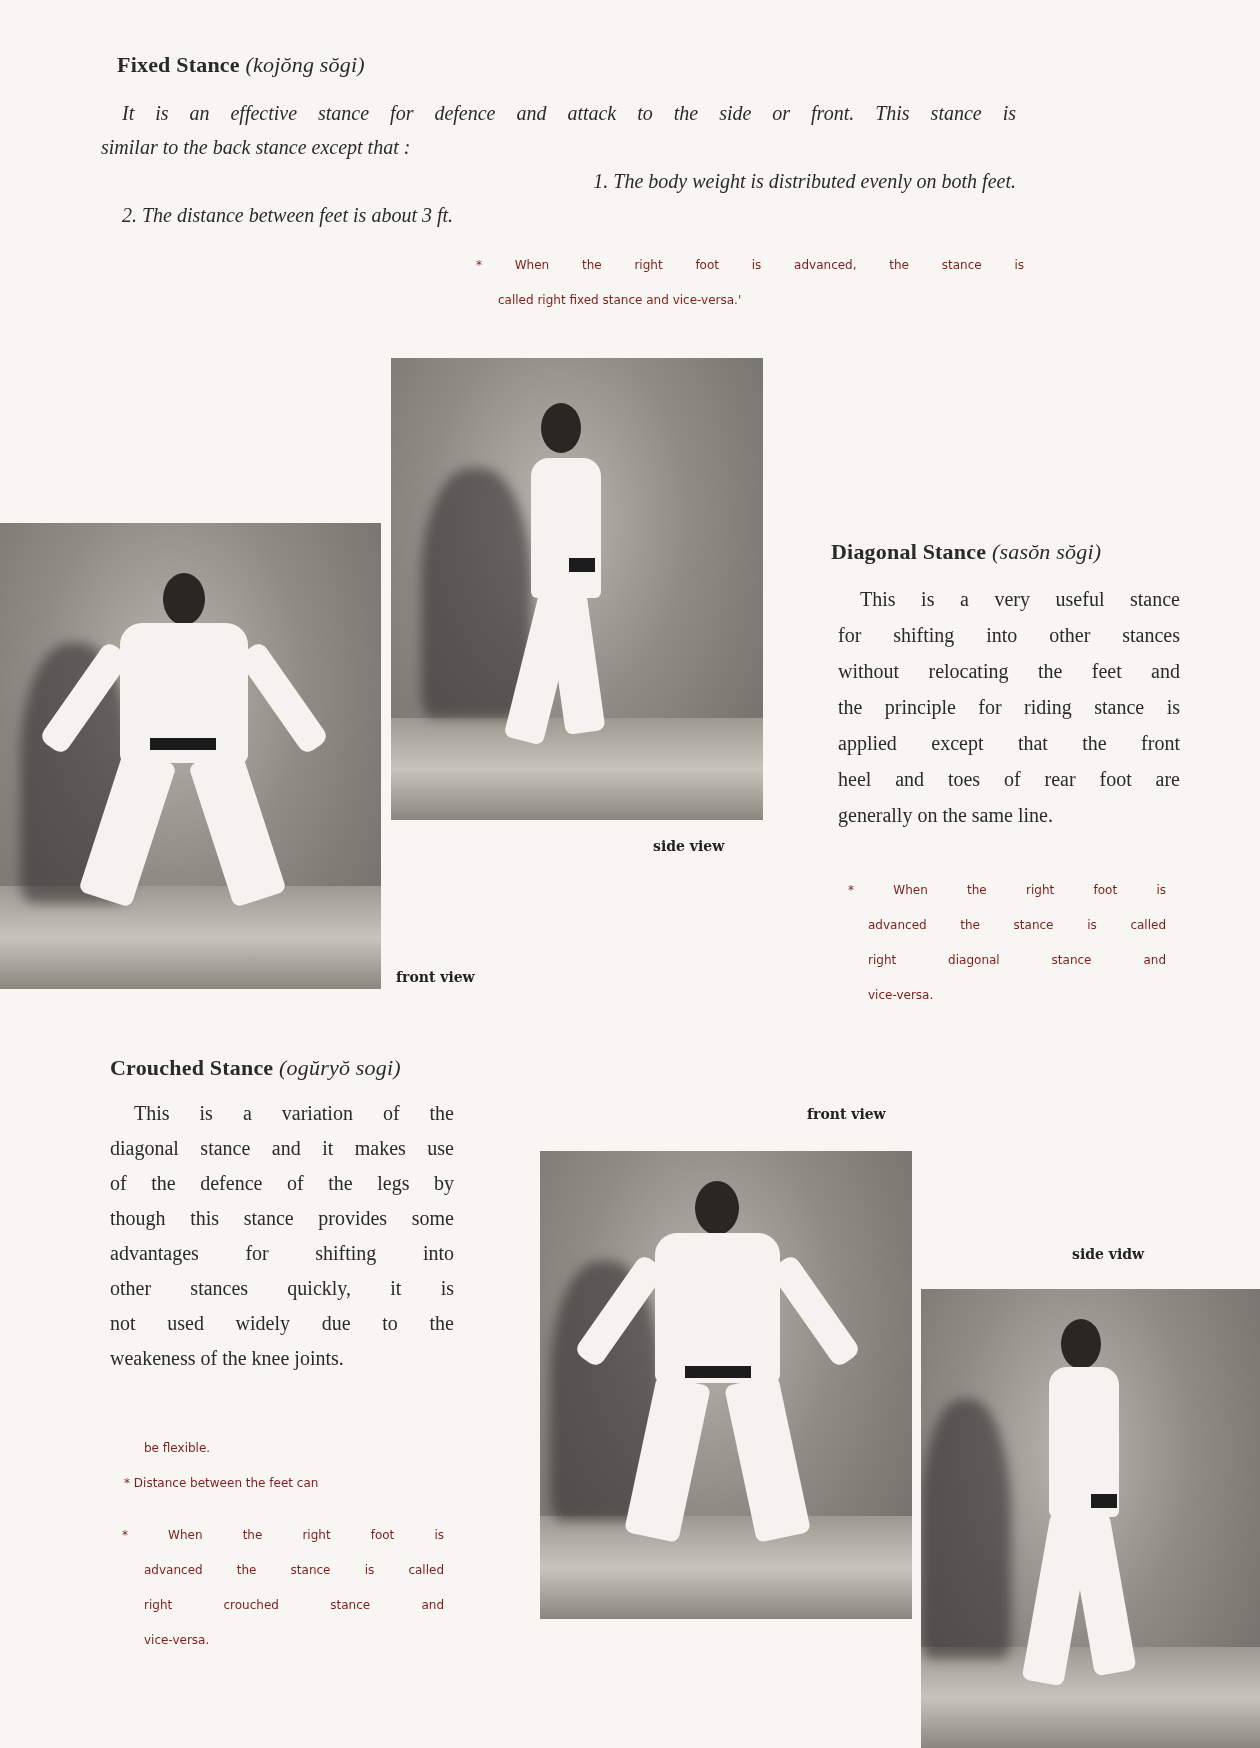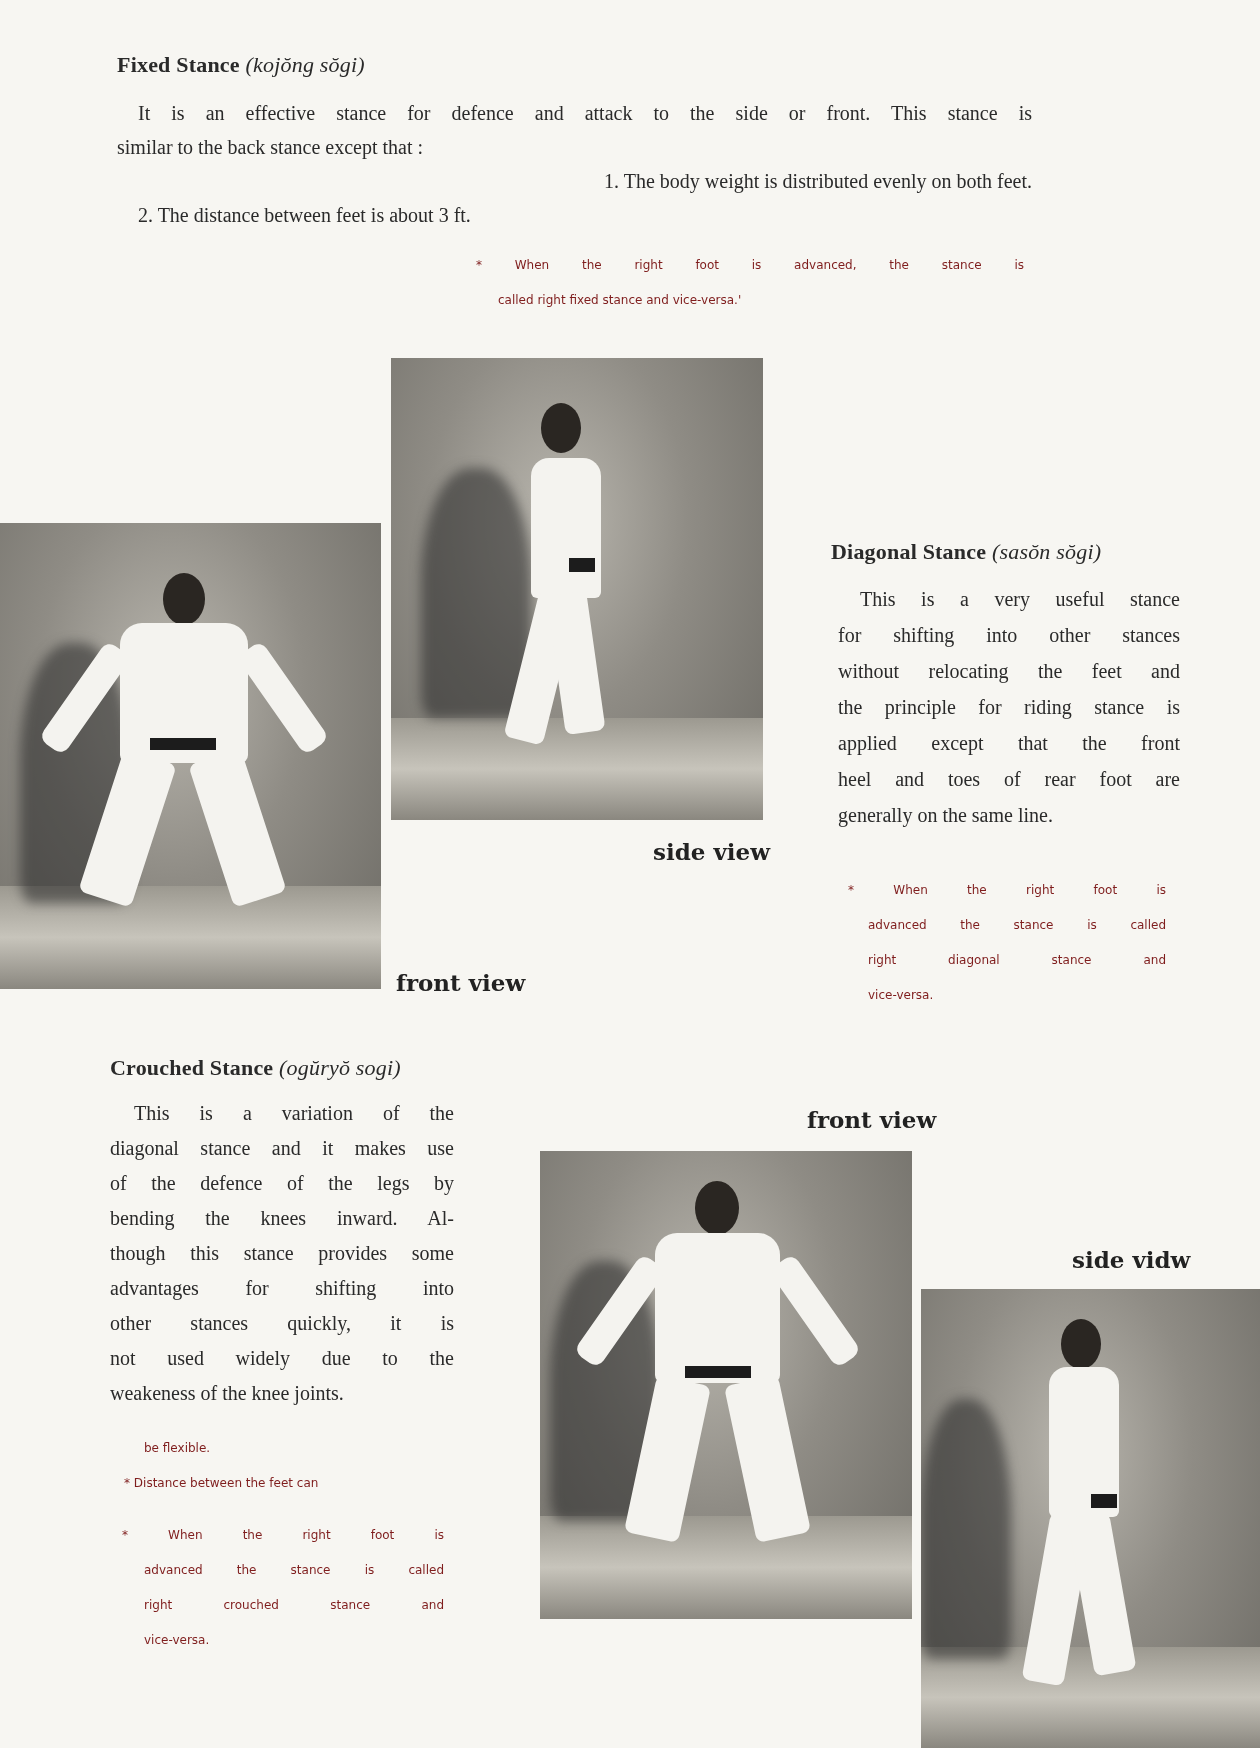--- a/index.html
+++ b/index.html
@@ -3,40 +3,40 @@
 <meta charset="utf-8">
 <style>
   html,body{margin:0;padding:0;}
   body{width:1260px;height:1748px;background:#f7f6f2;position:relative;overflow:hidden;
        font-family:"Liberation Serif","DejaVu Serif",serif;color:#2a2a2a;}
   .abs{position:absolute;}
   .h2{font-weight:bold;font-size:22px;letter-spacing:0.2px;}
   .h2 i{font-weight:normal;font-style:italic;}
   .body-text{font-size:20px;line-height:34px;}
   .sans{font-family:"DejaVu Sans","Liberation Sans",sans-serif;font-size:12px;line-height:35px;color:#7f1d1d;}
-  .caption{font-family:"DejaVu Serif","Liberation Serif",serif;font-weight:bold;font-size:23px;color:#222;}
+  .caption{font-family:"DejaVu Serif","Liberation Serif",serif;font-weight:bold;font-size:14px;color:#222;}
   .just{text-align:justify;text-align-last:justify;}
   .photo{position:absolute;overflow:hidden;
          background:
            radial-gradient(ellipse at 45% 35%, #b9b6ae 0%, #8f8c85 45%, #6c6a64 100%);}
   .photo .floor{position:absolute;left:0;right:0;bottom:0;height:22%;
          background:linear-gradient(180deg,#9c9990 0%,#c7c4bb 50%,#8a877f 100%);}
   .photo .shadow{position:absolute;background:rgba(40,40,40,0.55);border-radius:45% 45% 10% 10%;filter:blur(6px);}
   .gi{background:#f4f3ef;position:absolute;}
   .belt{background:#1c1c1c;position:absolute;}
   .head{background:#2a2622;border-radius:50%;position:absolute;}
 </style>
 </head>
 <body>
 
 <div class="abs h2" style="left:117px;top:52px;">
   <span>Fixed Stance</span>
   <i>(kojŏng sŏgi)</i>
 </div>
-<div class="abs body-text" style="left:117px;top:96px;width:915px;">
+<div class="abs body-text" style="left:101px;top:96px;width:915px;font-style:italic;">
   <div style="padding-left:21px;" class="just">It is an effective stance for defence and attack to the side or front. This stance is</div>
   <div>similar to the back stance except that :</div>
   <div style="padding-left:21px;text-align:right;">1. The body weight is distributed evenly on both feet.</div>
   <div style="padding-left:21px;">2. The distance between feet is about 3 ft.</div>
 </div>
 <div class="abs sans" style="left:476px;top:248px;width:548px;">
   <div class="just">* When the right foot is advanced, the stance is</div>
   <div style="padding-left:22px;">called right fixed stance and vice-versa.'</div>
 </div>
 
@@ -85,21 +85,20 @@
 </div>
 
 <div class="abs h2" style="left:110px;top:1055px;">
   <span>Crouched Stance</span>
   <i>(ogŭryŏ sogi)</i>
 </div>
 <div class="abs body-text" style="left:110px;top:1096px;width:344px;line-height:35px;">
   <div class="just" style="padding-left:24px;">This is a variation of the</div>
   <div class="just">diagonal stance and it makes use</div>
   <div class="just">of the defence of the legs by</div>
-  <div class="just">bending the knees inward. Al-</div>
   <div class="just">though this stance provides some</div>
   <div class="just">advantages for shifting into</div>
   <div class="just">other stances quickly, it is</div>
   <div class="just">not used widely due to the</div>
   <div>weakeness of the knee joints.</div>
 </div>
 <div class="abs sans" style="left:124px;top:1431px;width:320px;">
   <div style="padding-left:20px;">be flexible.</div>
   <div>* Distance between the feet can</div>
 </div>

